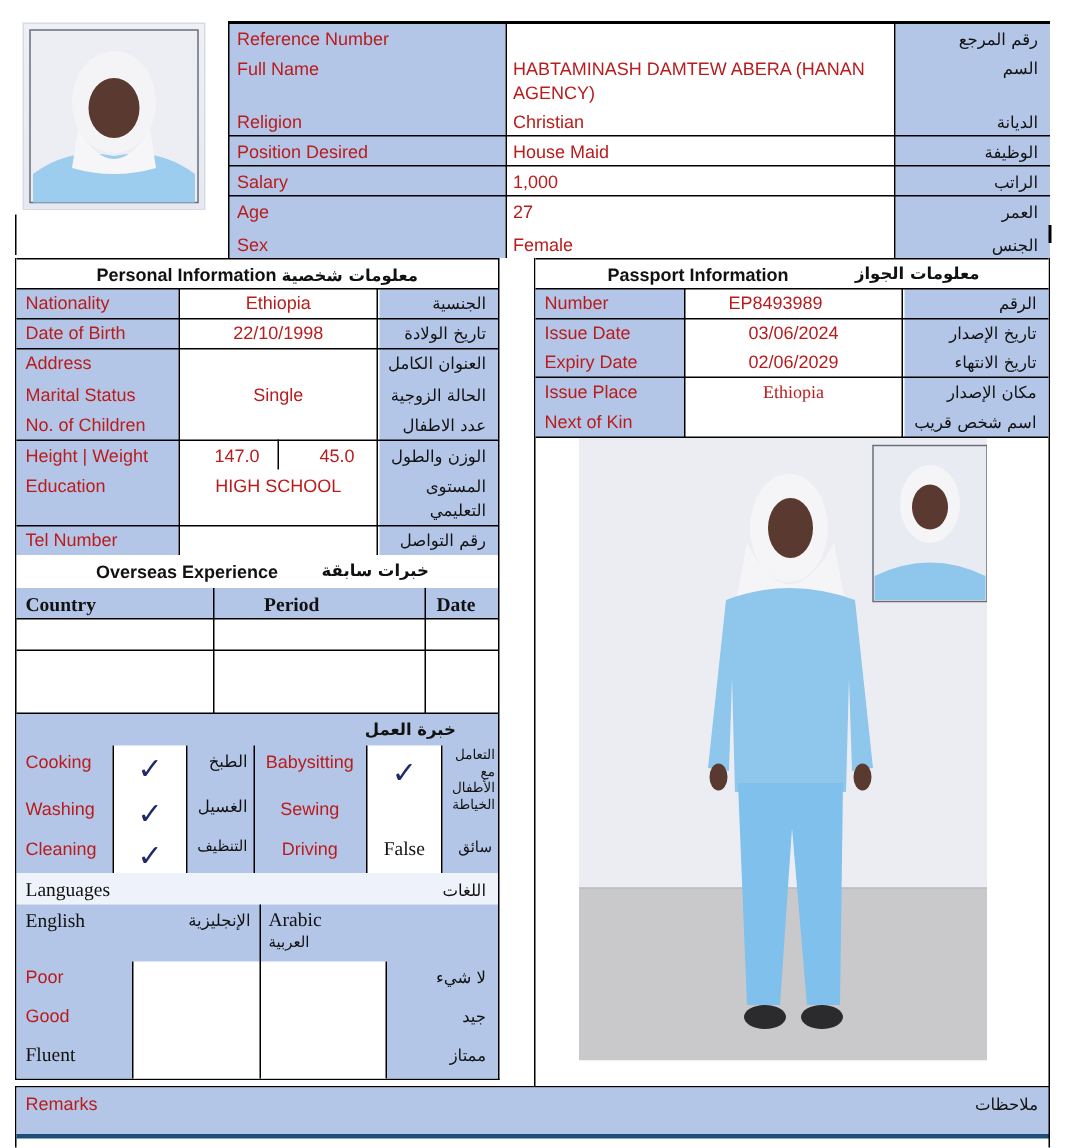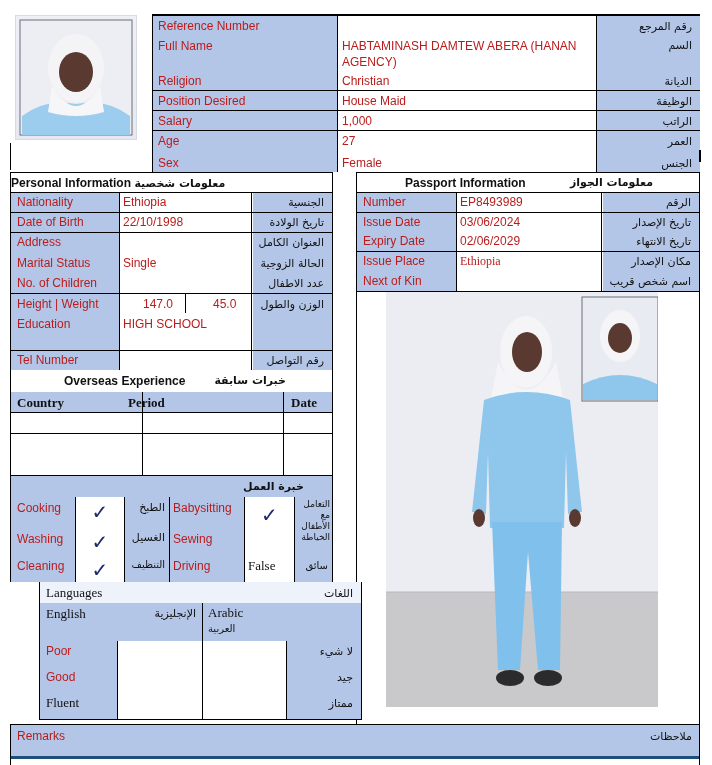--- a/index.html
+++ b/index.html
@@ -6,21 +6,21 @@
   body { width: 712px; height: 765px; background: #ffffff; position: relative; overflow: hidden;
          font-family: "Liberation Sans", sans-serif; font-size: 12px; color: #111; }
   .abs { position: absolute; }
   .blue { background: #b4c6e7; }
   .white { background: #ffffff; }
   .lbl { font-size: 12px; color: #b91c1c; }
   .ar { direction: rtl; text-align: right; font-family: "DejaVu Sans", sans-serif; font-size: 11px; }
   .serif { font-family: "Liberation Serif", serif; }
   .b { font-weight: bold; }
   .cell { position: absolute; padding: 2px 4px; line-height: 16px; }
-  .center { text-align: left; }
+  .center { text-align: center; }
   .photo-bg { background: linear-gradient(#eef0f6, #e6e9f2); }
   .check { color: #1f2a6b; font-size: 20px; font-family: "DejaVu Sans", sans-serif; text-align: center; }
 </style>
 </head>
 <body>
 
 <div class="abs photo-bg" style="left:15px;top:15px;width:122px;height:125px;border:1px solid #d8dbe3;">
   <svg width="120" height="123" viewBox="0 0 120 123">
     <rect x="4" y="4" width="112" height="115" fill="#eceef4" stroke="#6b6e78" stroke-width="1"></rect>
     <ellipse cx="60" cy="52" rx="28" ry="34" fill="#f4f4f6"></ellipse>
@@ -105,20 +105,21 @@
   <div class="cell lbl" style="left:2px;top:101px;">No. of Children</div>
   <div class="cell ar" style="right:4px;top:102px;">عدد الاطفال</div>
 
   <div class="cell lbl" style="left:2px;top:122px;">Height | Weight</div>
   <div class="cell lbl" style="left:128px;top:122px;">147.0</div>
   <div class="cell lbl" style="left:198px;top:122px;">45.0</div>
   <div class="cell ar" style="right:4px;top:123px;">الوزن والطول</div>
 
   <div class="cell lbl" style="left:2px;top:142px;">Education</div>
   <div class="cell lbl center" style="left:108px;top:142px;width:133px;">HIGH SCHOOL</div>
+  <div class="cell ar" style="right:4px;top:143px;width:72px;">المستوى التعليمي</div>
 
   <div class="cell lbl" style="left:2px;top:178px;">Tel Number</div>
   <div class="cell ar" style="right:4px;top:179px;">رقم التواصل</div>
 </div>
 
 <div class="abs" style="left:356px;top:172px;width:344px;height:120px;border-left:1px solid #000;border-right:1px solid #000;">
   <div class="abs white b" style="left:0;top:0;width:342px;height:20px;line-height:20px;font-size:12px;border-top:1px solid #000;">
     <span class="abs" style="left:48px;">Passport Information</span>
     <span class="abs" style="right:46px;font-family:'DejaVu Sans',sans-serif;font-size:11px;">معلومات الجواز</span>
   </div>
@@ -220,21 +221,21 @@
   <div class="cell ar" style="left:284px;top:21px;width:37px;font-size:9px;line-height:11px;padding:2px 2px;">التعامل مع الأطفال</div>
 
   <div class="cell lbl center" style="left:158px;top:53px;width:75px;">Sewing</div>
   <div class="cell ar" style="left:284px;top:51px;width:37px;font-size:9px;padding:2px 2px;">الخياطة</div>
 
   <div class="cell lbl center" style="left:158px;top:80px;width:75px;">Driving</div>
   <div class="cell serif center" style="left:233px;top:80px;width:51px;font-size:13px;">False</div>
   <div class="cell ar" style="left:284px;top:80px;width:37px;font-size:10px;padding:2px 4px;">سائق</div>
 </div>
 
-<div class="abs" style="left:10px;top:582px;width:323px;height:138px;border-left:1px solid #000;border-right:1px solid #000;border-bottom:1px solid #000;margin-left:29px;">
+<div class="abs" style="left:10px;top:582px;width:323px;height:138px;border-left:1px solid #000;border-right:1px solid #000;border-bottom:1px solid #000;">
   <div class="abs" style="left:0;top:0;width:321px;height:21px;background:#eef2fa;"></div>
   <div class="cell serif" style="left:2px;top:1px;font-size:13px;">Languages</div>
   <div class="cell ar" style="right:4px;top:2px;">اللغات</div>
 
   <div class="abs blue" style="left:0;top:21px;width:321px;height:116px;"></div>
   <div class="abs white" style="left:77px;top:59px;width:170px;height:78px;border-left:1px solid #000;border-right:1px solid #000;"></div>
   <div class="abs" style="left:162px;top:21px;width:1px;height:116px;background:#000;"></div>
 
   <div class="cell serif" style="left:2px;top:22px;font-size:13px;">English</div>
   <div class="cell ar" style="left:80px;top:22px;width:80px;">الإنجليزية</div>

